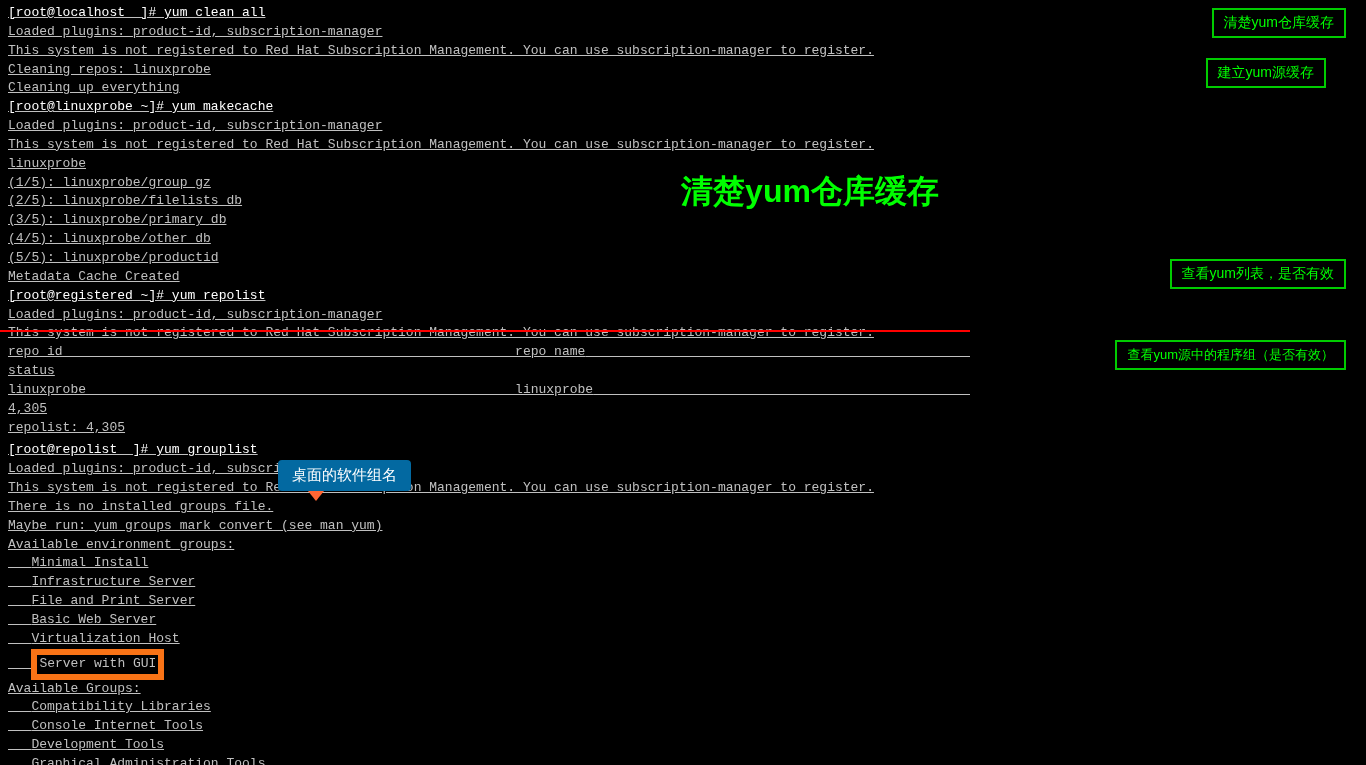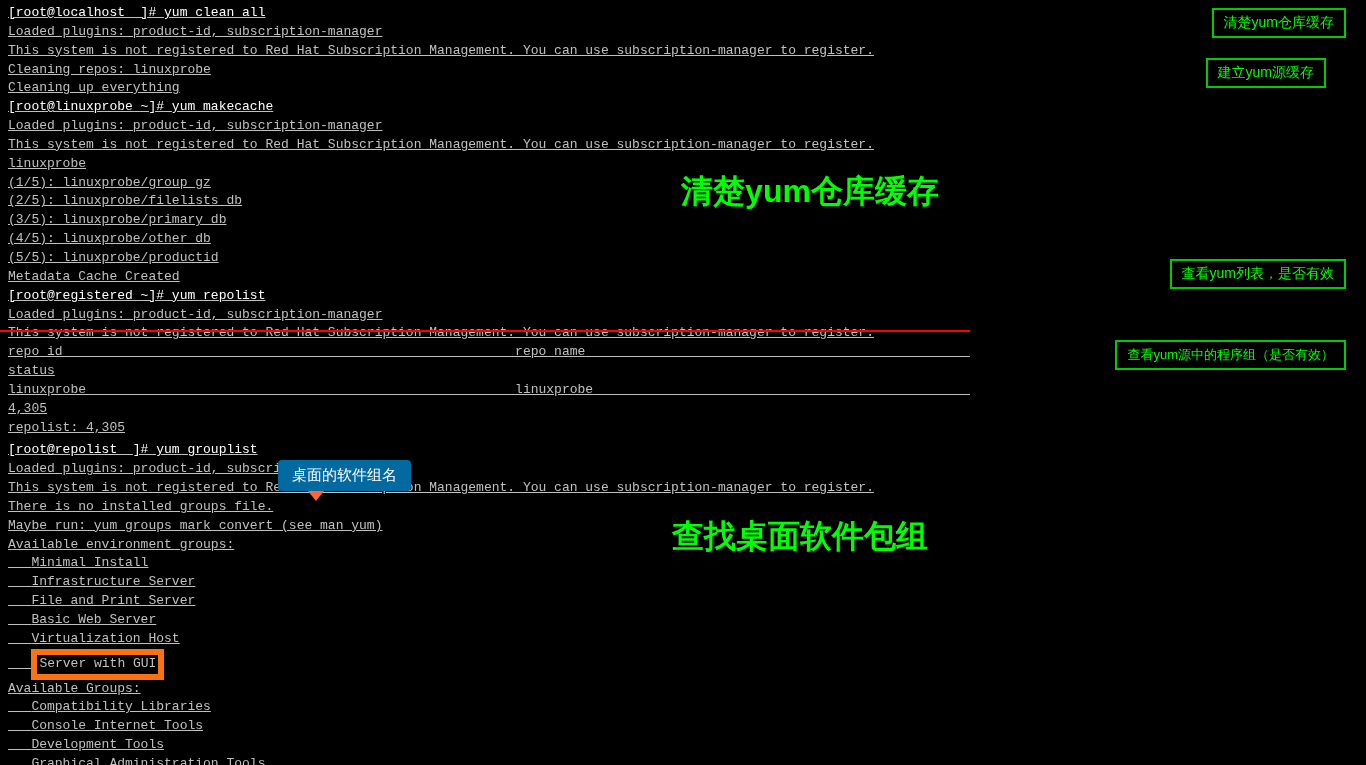--- a/index.html
+++ b/index.html
@@ -161,17 +161,16 @@
   <div class="annotation-box" style="top: 8px; right: 20px;">清楚yum仓库缓存</div>
 
   <div class="annotation-box" style="top: 58px; right: 40px;">建立yum源缓存</div>
 
   <div class="annotation-label-large" style="top: 170px; left: -360px; width: 400px; text-align:center;">清楚yum仓库缓存</div>
 
   <div class="annotation-box" style="top: 232px; right: 20px; margin-top: 27px;">查看yum列表，是否有效</div>
 
   <div class="annotation-box" style="top: 340px; right: 20px; font-size: 13px;">查看yum源中的程序组（是否有效）</div>
 
-  <div class="annotation-label-large" style="top: 515px; left: -370px; width: 400px; text-align:center;">查找桌面软件包组</div>
 
 </div>
 
 <div class="callout" style="top: 460px; left: 278px;">桌面的软件组名</div>
 
 </body></html>

